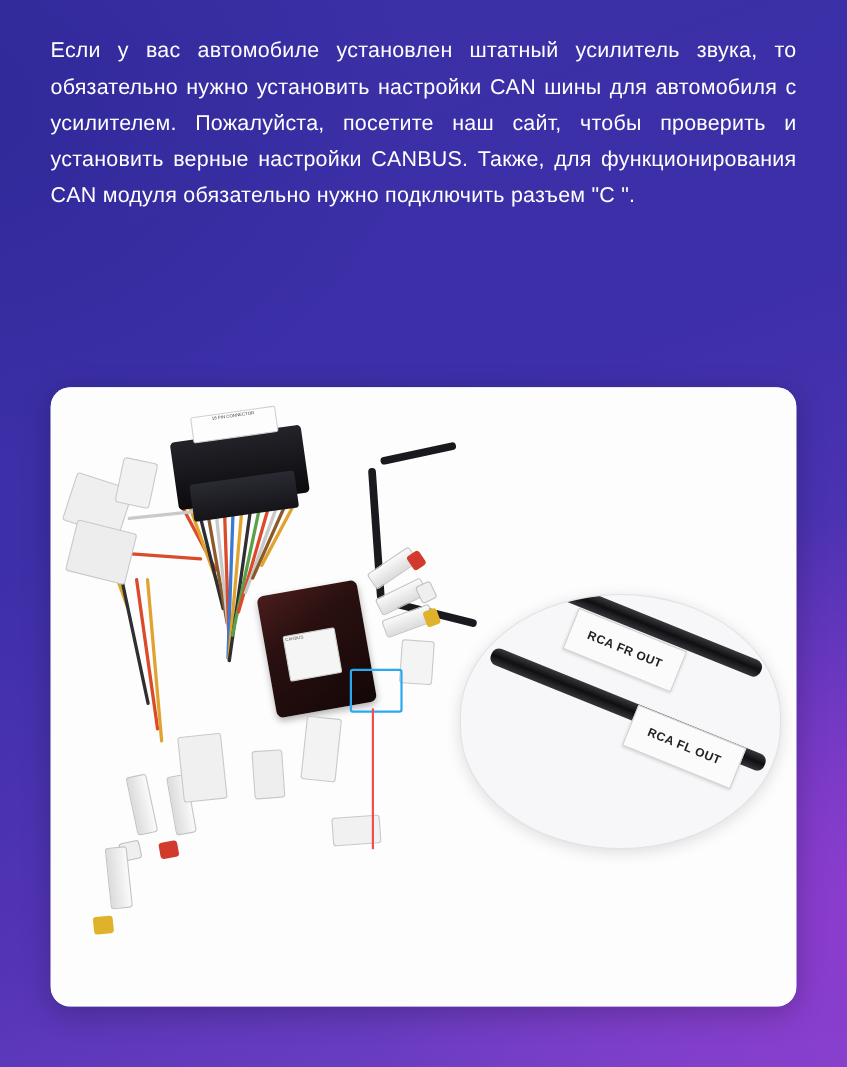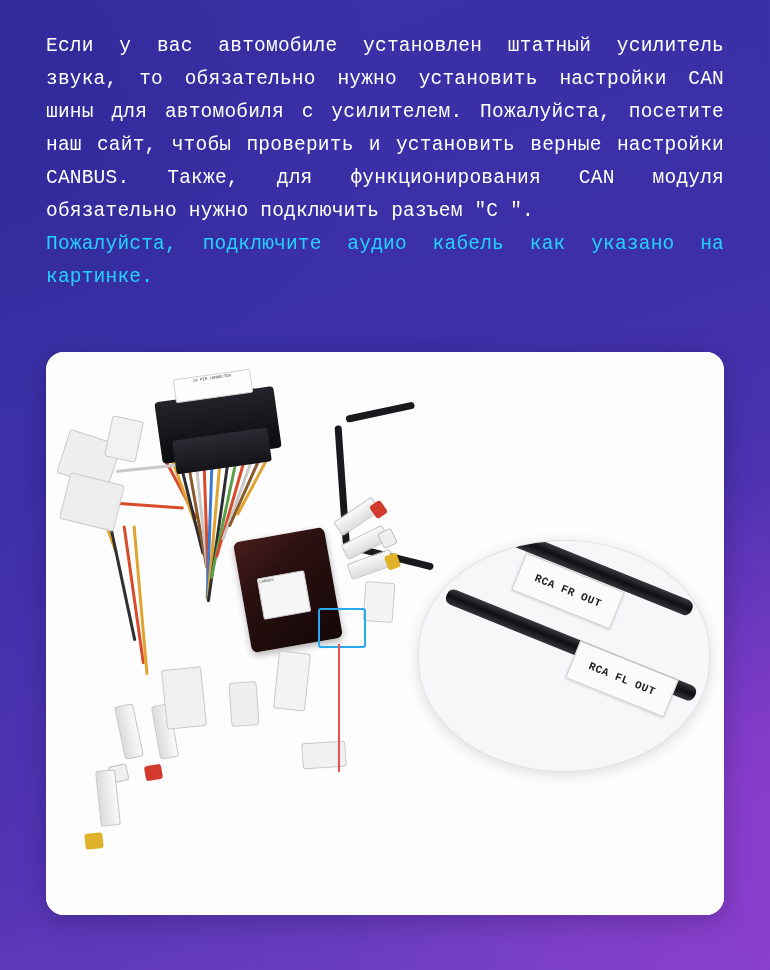--- a/index.html
+++ b/index.html
@@ -14,21 +14,20 @@
     position: relative;
     overflow: hidden;
   }
   .page {
     position: absolute;
     inset: 0;
     background:
       radial-gradient(ellipse 900px 600px at 110% 85%, rgba(150,60,210,0.85) 0%, rgba(90,45,180,0.0) 60%),
       radial-gradient(ellipse 700px 500px at -10% 10%, rgba(45,40,150,0.9) 0%, rgba(60,45,170,0.0) 65%),
       linear-gradient(160deg, #3b30a6 0%, #3c2fa8 40%, #5334b5 70%, #7a43c8 100%);
-    font-family: Liberation Mono, monospace;
   }
   .content {
     position: relative;
     padding: 30px 46px 0 46px;
   }
   .para {
     color: #ffffff;
     font-size: 19.5px;
     line-height: 33px;
     text-align: justify;
@@ -212,21 +211,20 @@
     background: #ef4e4e;
   }
 </style>
 </head>
 <body>
 
 <div class="page">
 
   <div class="content">
     <p class="para">Если у вас автомобиле установлен штатный усилитель звука, то обязательно нужно установить настройки CAN шины для автомобиля с усилителем. Пожалуйста, посетите наш сайт, чтобы проверить и установить верные настройки CANBUS. Также, для функционирования CAN модуля обязательно нужно подключить разъем "C ".</p>
-    <p class="para-highlight">Пожалуйста, подключите аудио кабель как указано на картинке.</p>
   </div>
 
   <div class="image-card">
     <div class="photo">
 
       <div class="wire" style="left:118px;top:104px;width:70px;height:3px;background:#d94b2a;transform:rotate(62deg);"></div>
       <div class="wire" style="left:126px;top:106px;width:84px;height:3px;background:#e0a32f;transform:rotate(70deg);"></div>
       <div class="wire" style="left:134px;top:108px;width:96px;height:3px;background:#2f2f33;transform:rotate(76deg);"></div>
       <div class="wire" style="left:142px;top:108px;width:108px;height:3px;background:#8a5a2b;transform:rotate(80deg);"></div>
       <div class="wire" style="left:150px;top:108px;width:120px;height:3px;background:#c9c9c9;transform:rotate(84deg);"></div>

